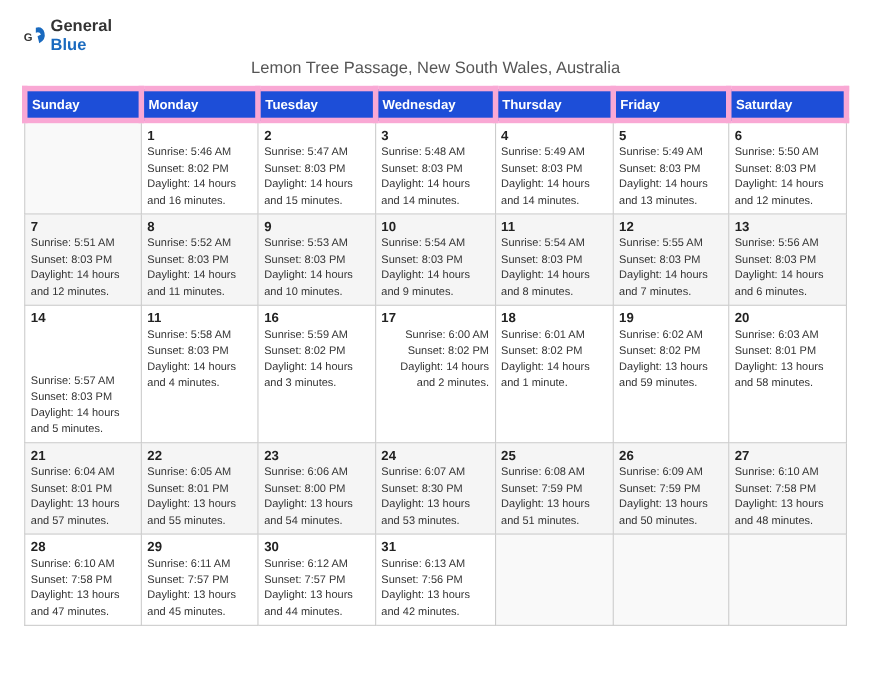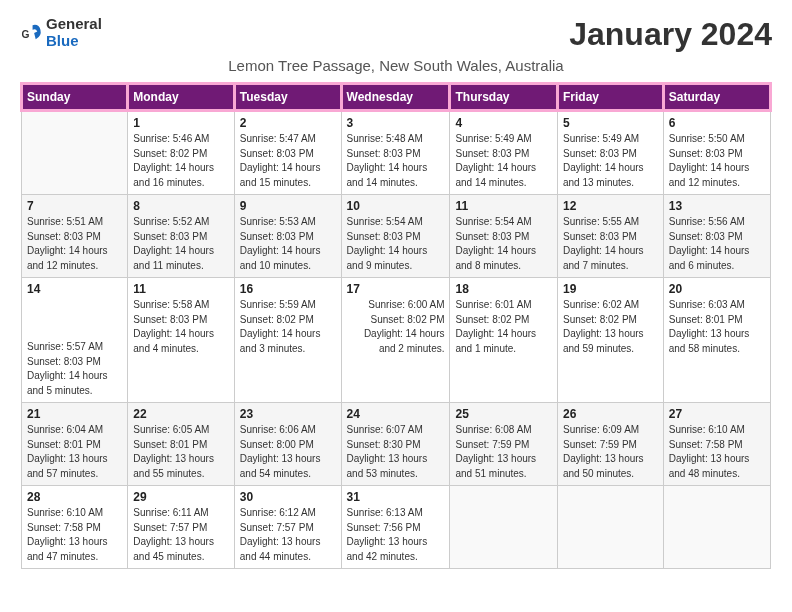--- a/index.html
+++ b/index.html
@@ -48,27 +48,27 @@
       color: #555;
       text-align: center;
       margin-bottom: 8px;
     }
     table {
       width: 100%;
       border-collapse: collapse;
       font-size: 11px;
     }
     th {
-      background-color: #701a75;
+      background-color: #1d4ed8;
       color: #fff;
       padding: 5px 4px;
       text-align: left;
       font-size: 12px;
       font-weight: bold;
-      border: 3px solid #f9a8d4;
+      border: 5px solid #f9a8d4;
     }
     td {
       border: 1px solid #ccc;
       vertical-align: top;
       padding: 4px 5px;
       height: 78px;
       width: 113px;
       background: #fff;
     }
     td.empty {
@@ -100,21 +100,20 @@
   <div class="logo">
     <svg class="logo-icon" viewBox="0 0 28 28">
       <text x="2" y="20" font-size="13" font-weight="bold" fill="#333">G</text>
       <path d="M16 4 Q24 2 26 10 Q28 18 20 22 L18 14 L22 12 Q20 8 16 10 Z" fill="#1a6abf"></path>
     </svg>
     <div>
       <div class="logo-text-general">General</div>
       <div class="logo-text-blue">Blue</div>
     </div>
   </div>
-  <div class="month-title">January 2024</div>
 </div>
 <div class="location-title">Lemon Tree Passage, New South Wales, Australia</div>
 
 <table>
   <thead>
     <tr id="header-row">
         <th>Sunday</th>
         <th>Monday</th>
         <th>Tuesday</th>
         <th>Wednesday</th>

